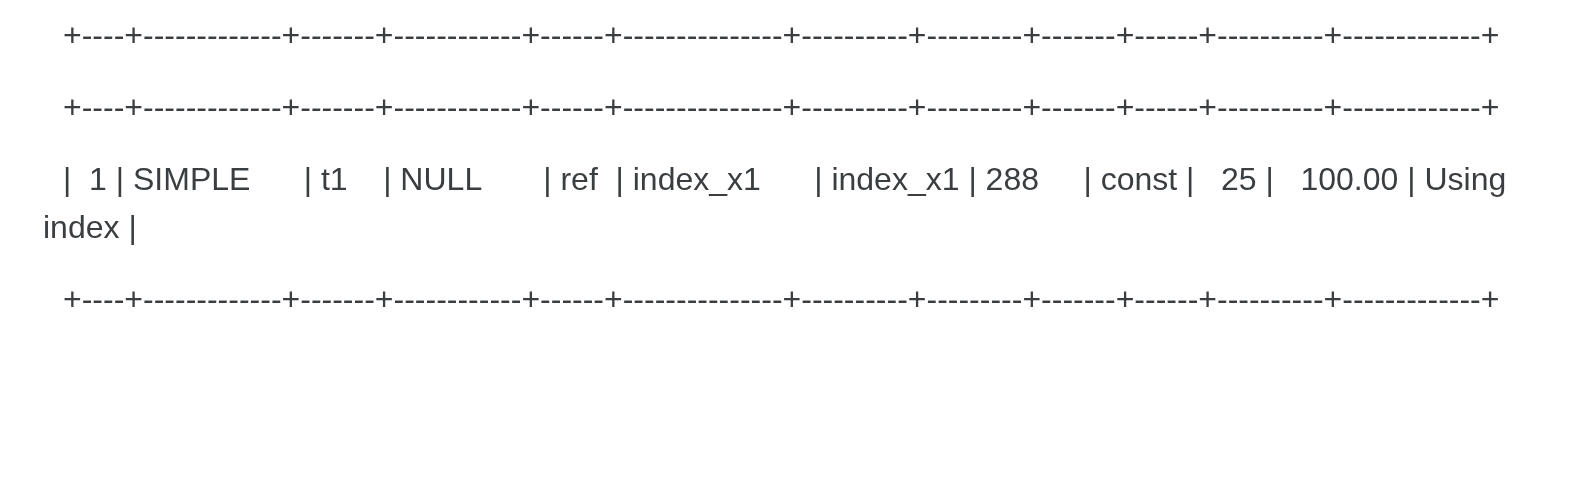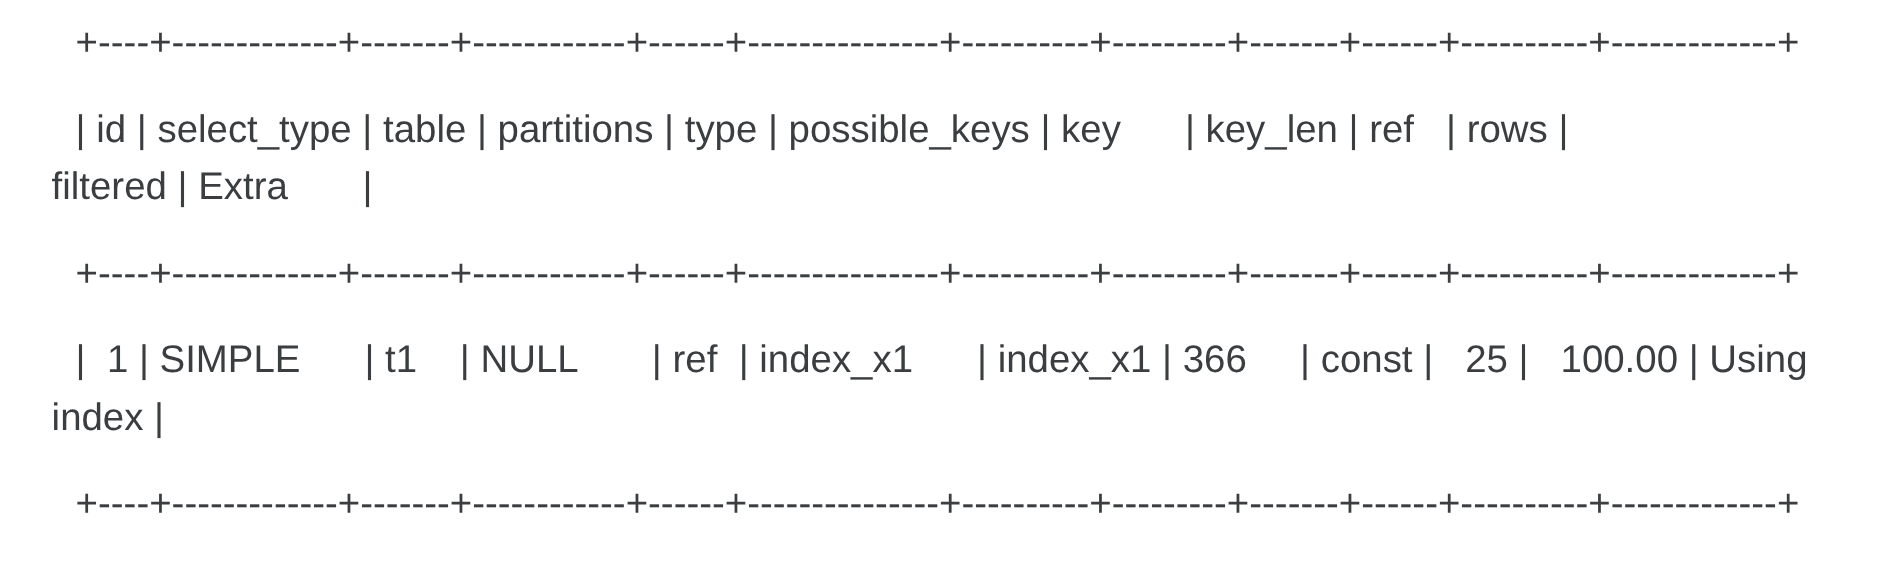--- a/index.html
+++ b/index.html
@@ -31,23 +31,21 @@
     margin-bottom: 0;
   }
 </style>
 </head>
 <body>
 
 <div class="explain-output">
 
   <div class="tline">+----+-------------+-------+------------+------+---------------+----------+---------+-------+------+----------+-------------+</div>
 
-  <div class="tline">| id | select_type | table | partitions | type | possible_keys | key      | key_len | ref   | rows |
-filtered | Extra       |</div>
 
   <div class="tline">+----+-------------+-------+------------+------+---------------+----------+---------+-------+------+----------+-------------+</div>
 
-  <div class="tline">|  1 | SIMPLE      | t1    | NULL       | ref  | index_x1      | index_x1 | 366     | const |   25 |   100.00 | Using
+  <div class="tline">|  1 | SIMPLE      | t1    | NULL       | ref  | index_x1      | index_x1 | 288     | const |   25 |   100.00 | Using
 index |</div>
 
   <div class="tline">+----+-------------+-------+------------+------+---------------+----------+---------+-------+------+----------+-------------+</div>
 
 </div>
 
 </body></html>

